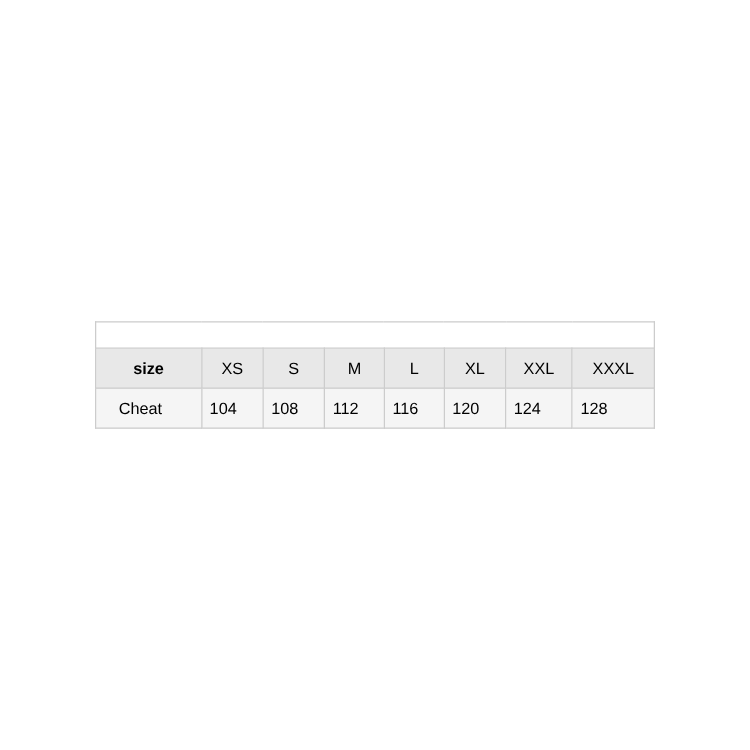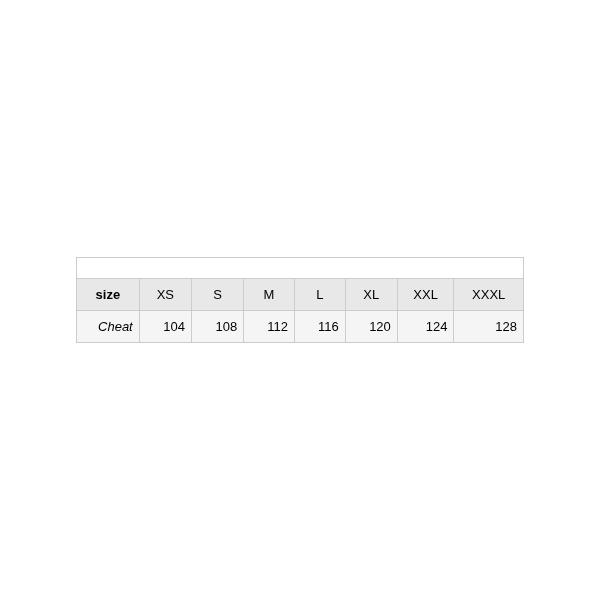--- a/index.html
+++ b/index.html
@@ -44,36 +44,35 @@
       padding: 8px 6px;
       background: #e8e8e8;
       border: 1px solid #cccccc;
     }
 
     .header-row td:first-child {
       font-weight: bold;
     }
 
     .data-row td {
-      text-align: right;
+      text-align: left;
       font-size: 13px;
       padding: 8px 6px;
       border: 1px solid #cccccc;
       background: #ffffff;
     }
 
     .data-row:nth-child(odd) td {
       background: #f5f5f5;
     }
 
     .data-row td:first-child {
-      text-align: right;
-      padding-left: 0;
+      text-align: left;
+      padding-left: 18px;
       font-size: 13px;
-      font-style: italic;
     }
   </style>
 </head>
 <body>
 
 <div class="table-container">
   <table>
     <tbody>
         <tr class="title-row">
       <td colspan="8"></td>

